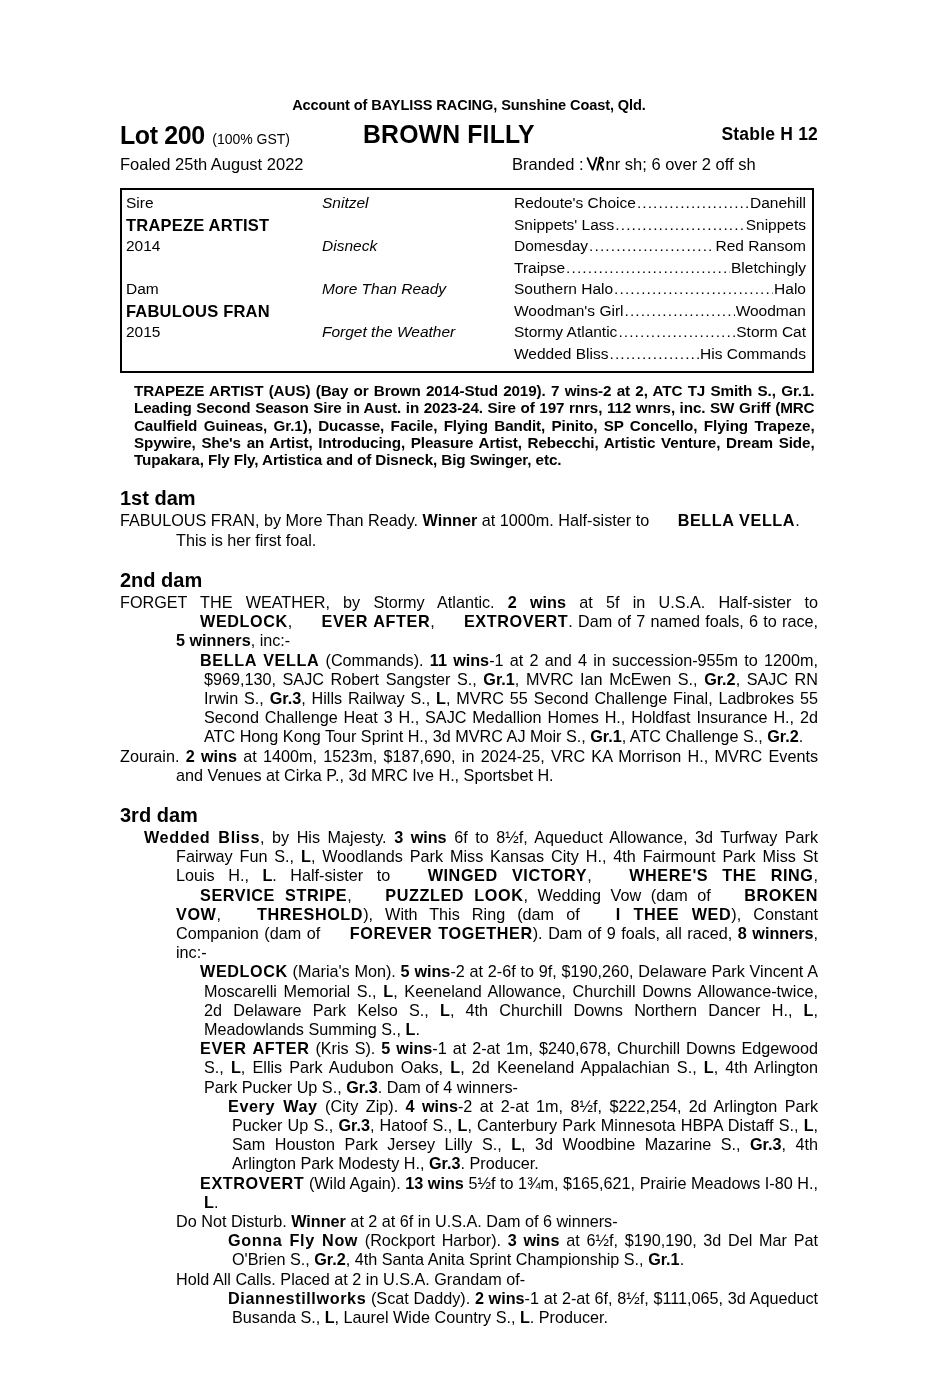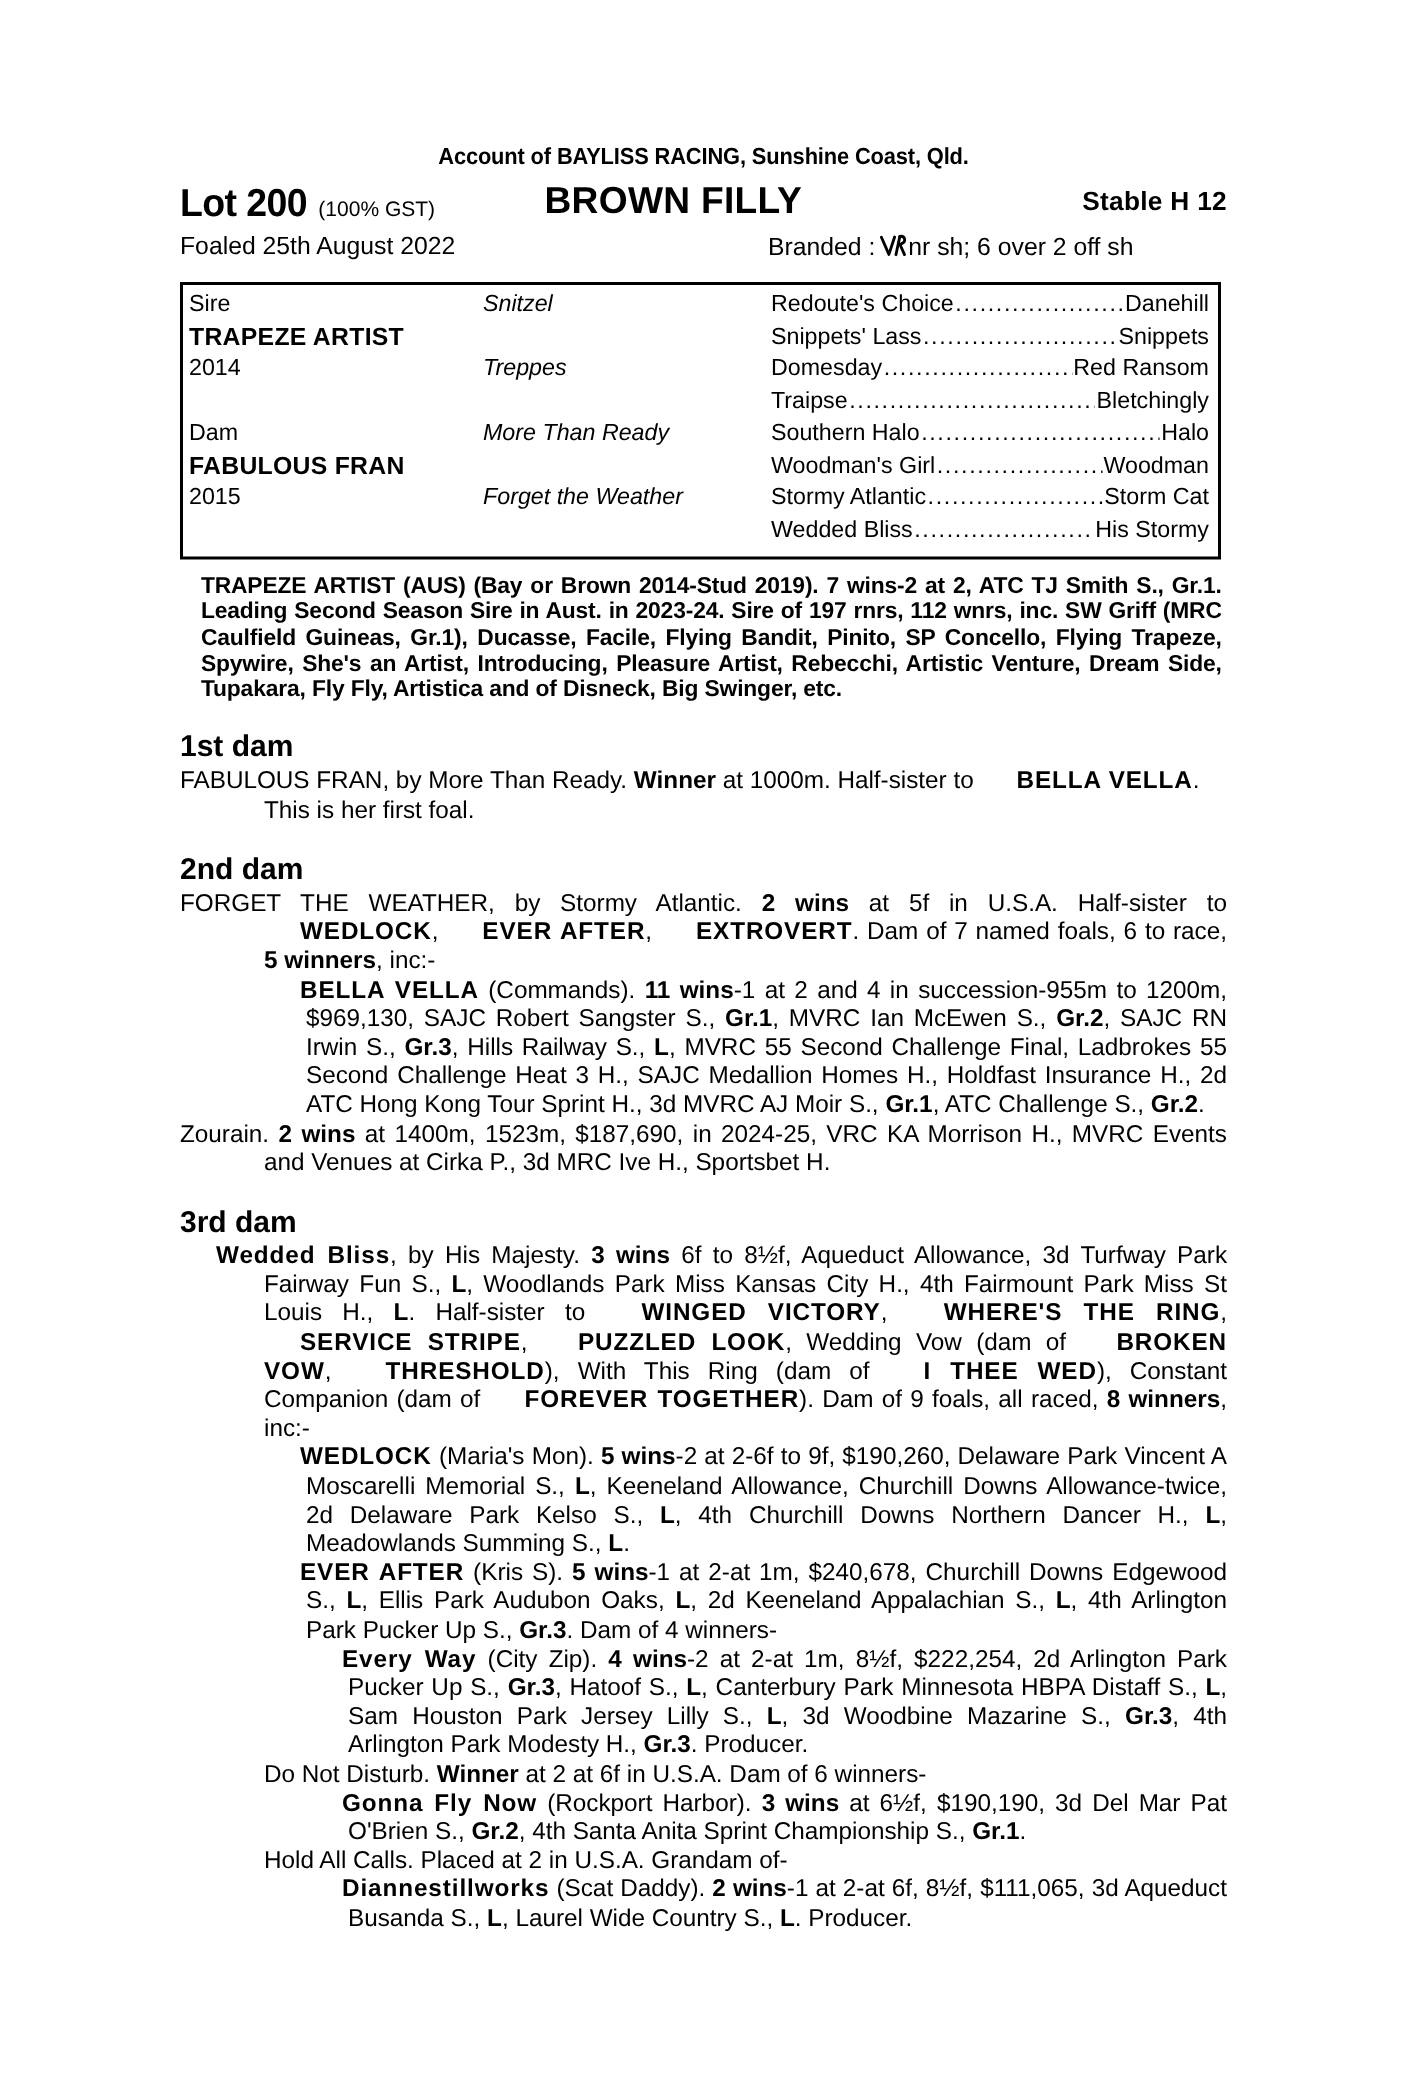--- a/index.html
+++ b/index.html
@@ -233,21 +233,21 @@
           <span class="gp">
             <span class="gpname">Snippets' Lass</span>
             <span class="dots">.........................................................</span>
             <span class="gpsire">Snippets</span>
           </span>
         </span>
       </div>
 
       <div class="pedrow">
         <span class="c1">2014</span>
-        <span class="c2">Treppes</span>
+        <span class="c2">Disneck</span>
         <span class="c3">
           <span class="gp">
             <span class="gpname">Domesday</span>
             <span class="dots">.........................................................</span>
             <span class="gpsire">Red Ransom</span>
           </span>
         </span>
       </div>
 
       <div class="pedrow">
@@ -293,21 +293,21 @@
             <span class="gpsire">Storm Cat</span>
           </span>
         </span>
       </div>
 
       <div class="pedrow">
         <span class="c3">
           <span class="gp">
             <span class="gpname">Wedded Bliss</span>
             <span class="dots">.........................................................</span>
-            <span class="gpsire">His Stormy</span>
+            <span class="gpsire">His Commands</span>
           </span>
         </span>
       </div>
     </div>
 
     <div class="sirebox">TRAPEZE ARTIST (AUS) (Bay or Brown 2014-Stud 2019). 7 wins-2 at 2, ATC TJ Smith S., Gr.1. Leading Second Season Sire in Aust. in 2023-24. Sire of 197 rnrs, 112 wnrs, inc. SW Griff (MRC Caulfield Guineas, Gr.1), Ducasse, Facile, Flying Bandit, Pinito, SP Concello, Flying Trapeze, Spywire, She's an Artist, Introducing, Pleasure Artist, Rebecchi, Artistic Venture, Dream Side, Tupakara, Fly Fly, Artistica and of Disneck, Big Swinger, etc.</div>
 
     <div class="damhead">1st dam</div>
     <p class="e i1 last"><span>FABULOUS FRAN, by More Than Ready. </span><b>Winner</b><span> at 1000m. Half-sister to </span><b class="sp">BELLA VELLA</b><span>. This is her first foal.</span></p>
 
@@ -320,20 +320,21 @@
 
     <div class="damhead">3rd dam</div>
     <p class="e i1"><b class="sp">Wedded Bliss</b><span>, by His Majesty. </span><b>3 wins</b><span> 6f to 8½f, Aqueduct Allowance, 3d Turfway Park Fairway Fun S., </span><b>L</b><span>, Woodlands Park Miss Kansas City H., 4th Fairmount Park Miss St Louis H., </span><b>L</b><span>. Half-sister to </span><b class="sp">WINGED VICTORY</b><span>, </span><b class="sp">WHERE'S THE RING</b><span>, </span><b class="sp">SERVICE STRIPE</b><span>, </span><b class="sp">PUZZLED LOOK</b><span>, Wedding Vow (dam of </span><b class="sp">BROKEN VOW</b><span>, </span><b class="sp">THRESHOLD</b><span>), With This Ring (dam of </span><b class="sp">I THEE WED</b><span>), Constant Companion (dam of </span><b class="sp">FOREVER TOGETHER</b><span>). Dam of 9 foals, all raced, </span><b>8 winners</b><span>, inc:-</span></p>
 
     <p class="e i2"><b class="sp">WEDLOCK</b><span> (Maria's Mon). </span><b>5 wins</b><span>-2 at 2-6f to 9f, $190,260, Delaware Park Vincent A Moscarelli Memorial S., </span><b>L</b><span>, Keeneland Allowance, Churchill Downs Allowance-twice, 2d Delaware Park Kelso S., </span><b>L</b><span>, 4th Churchill Downs Northern Dancer H., </span><b>L</b><span>, Meadowlands Summing S., </span><b>L</b><span>.</span></p>
 
     <p class="e i2"><b class="sp">EVER AFTER</b><span> (Kris S). </span><b>5 wins</b><span>-1 at 2-at 1m, $240,678, Churchill Downs Edgewood S., </span><b>L</b><span>, Ellis Park Audubon Oaks, </span><b>L</b><span>, 2d Keeneland Appalachian S., </span><b>L</b><span>, 4th Arlington Park Pucker Up S., </span><b>Gr.3</b><span>. Dam of 4 winners-</span></p>
 
     <p class="e i3"><b class="sp">Every Way</b><span> (City Zip). </span><b>4 wins</b><span>-2 at 2-at 1m, 8½f, $222,254, 2d Arlington Park Pucker Up S., </span><b>Gr.3</b><span>, Hatoof S., </span><b>L</b><span>, Canterbury Park Minnesota HBPA Distaff S., </span><b>L</b><span>, Sam Houston Park Jersey Lilly S., </span><b>L</b><span>, 3d Woodbine Mazarine S., </span><b>Gr.3</b><span>, 4th Arlington Park Modesty H., </span><b>Gr.3</b><span>. Producer.</span></p>
 
+    <p class="e i2"><b class="sp">EXTROVERT</b><span> (Wild Again). </span><b>13 wins</b><span> 5½f to 1¾m, $165,621, Prairie Meadows I-80 H., </span><b>L</b><span>.</span></p>
 
     <p class="e i2 last"><span>Do Not Disturb. </span><b>Winner</b><span> at 2 at 6f in U.S.A. Dam of 6 winners-</span></p>
 
     <p class="e i3"><b class="sp">Gonna Fly Now</b><span> (Rockport Harbor). </span><b>3 wins</b><span> at 6½f, $190,190, 3d Del Mar Pat O'Brien S., </span><b>Gr.2</b><span>, 4th Santa Anita Sprint Championship S., </span><b>Gr.1</b><span>.</span></p>
 
     <p class="e i2 last"><span>Hold All Calls. Placed at 2 in U.S.A. Grandam of-</span></p>
 
     <p class="e i3"><b class="sp">Diannestillworks</b><span> (Scat Daddy). </span><b>2 wins</b><span>-1 at 2-at 6f, 8½f, $111,065, 3d Aqueduct Busanda S., </span><b>L</b><span>, Laurel Wide Country S., </span><b>L</b><span>. Producer.</span></p>
 
   </div>

